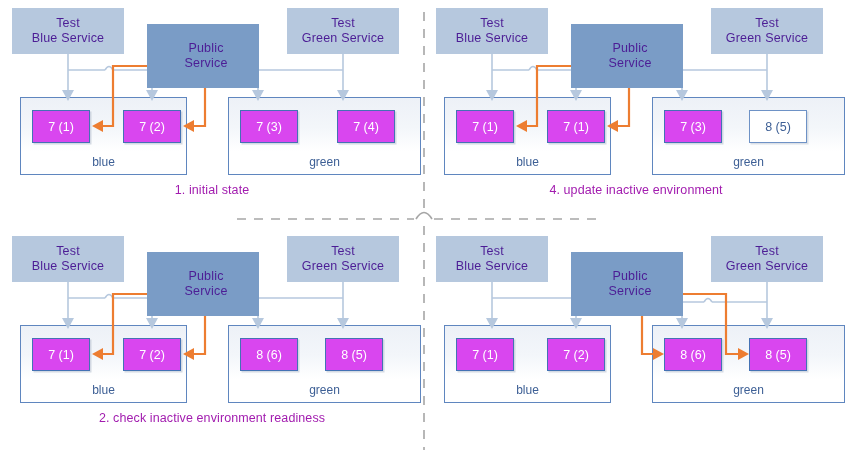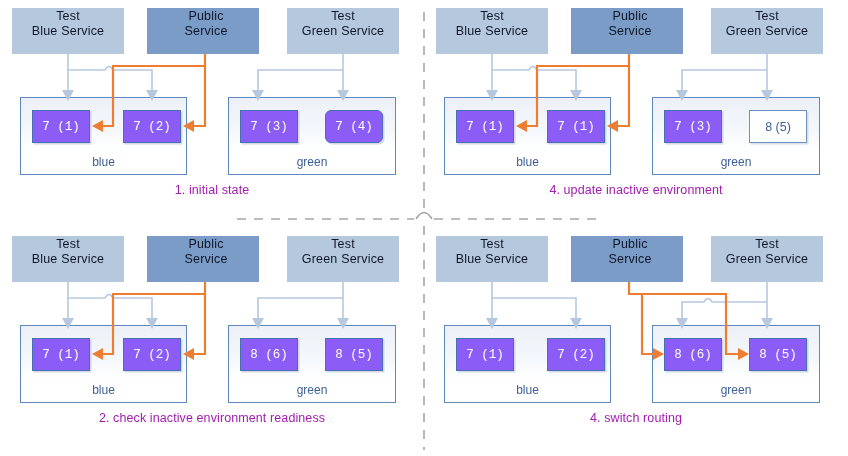--- a/index.html
+++ b/index.html
@@ -19,66 +19,65 @@
   #panel-2{left:424px;top:0;}
   #panel-3{left:0;top:228px;}
   #panel-4{left:424px;top:228px;}
 
   .panel-inner{position:absolute;left:0;top:0;width:424px;height:228px;}
 
   
   .svc{
     position:absolute;
     box-sizing:border-box;
-    display:flex;justify-content:center;
+    display:flex;align-items:center;justify-content:center;
     text-align:center;
-    color:#0f172a;
+    color:#4c1d95;
     font-size:12.5px;
     line-height:15px;
     letter-spacing:.2px;
     border:1px solid rgba(255,255,255,0);
     z-index:6;
   }
   .svc.test{background:#b6c8de;}
   .svc.public{background:#7a9cc6;}
   .svc-line{display:block;}
 
   .svc-test-blue{left:12px;top:8px;width:112px;height:46px;}
-  .svc-public{left:147px;top:8px;width:112px;height:46px;padding-left:6px;}
+  .svc-public{left:147px;top:24px;width:112px;height:64px;padding-left:6px;}
   .svc-test-green{left:287px;top:8px;width:112px;height:46px;}
 
   
   .env{
     position:absolute;
     box-sizing:border-box;
     border:1px solid #5f86bf;
     background:linear-gradient(180deg,#edf1f7 0%,#f3f6fa 38%,#ffffff 70%,#ffffff 100%);
     z-index:2;
   }
   .env-blue{left:20px;top:97px;width:167px;height:78px;}
-  .env-green{left:228px;top:97px;width:168px;height:78px;}
+  .env-green{left:228px;top:97px;width:193px;height:78px;}
   .env-label{
     position:absolute;left:0;right:0;bottom:5px;
     text-align:center;font-size:12px;color:#3d5f95;
   }
 
   
   .inst{
     position:absolute;
     box-sizing:border-box;
     width:58px;height:33px;
     display:flex;align-items:center;justify-content:center;
     font-size:12.5px;
     z-index:5;
   }
   .inst.filled{
-    background:#8b5cf6;color:#ffffff;
+    background:#d946ef;color:#ffffff;
     border:1px solid #4472b4;
     box-shadow:1.5px 1.5px 0 rgba(180,190,205,.55);
-    font-family:Liberation Mono, monospace;
   }
   .inst.hollow{
     background:#ffffff;color:#3d5f95;
     border:1px solid #6e92c6;
     box-shadow:1.5px 1.5px 0 rgba(180,190,205,.45);
   }
 
   
   .caption{
     position:absolute;
@@ -131,21 +130,21 @@
       <div class="env env-blue">
         <span class="env-label">blue</span>
       </div>
       <div class="env env-green">
         <span class="env-label">green</span>
       </div>
 
       <div class="inst filled" style="left:32px;top:110px;">7 (1)</div>
       <div class="inst filled" style="left:123px;top:110px;">7 (2)</div>
       <div class="inst filled" style="left:240px;top:110px;">7 (3)</div>
-      <div class="inst filled" style="left:325px;top:110px;border-radius:6px;">7 (4)</div>
+      <div class="inst filled" style="left:337px;top:110px;">7 (4)</div>
 
       <svg class="wires front" viewBox="0 0 424 228">
         <g fill="none" stroke="#ed7d31" stroke-width="2.2">
           <path d="M205,54 L205,66 L113,66 L113,126 L103,126"></path>
           <path d="M205,66 L205,126 L194,126"></path>
         </g>
         <g fill="#ed7d31">
           <polygon points="103,120 103,132 92,126"></polygon>
           <polygon points="194,120 194,132 183,126"></polygon>
         </g>
@@ -363,21 +362,20 @@
           <span class="svc-line">Service</span>
         </span>
       </div>
       <div class="svc test svc-test-green">
         <span>
           <span class="svc-line">Test</span>
           <span class="svc-line">Green Service</span>
         </span>
       </div>
 
-      <div class="caption caption-bottom">4. switch routing</div>
     </div>
   </div>
 
   <svg id="divider-layer" viewBox="0 0 848 456">
     <g stroke="#a6a6a6" stroke-width="1.6" fill="none" stroke-dasharray="9 8">
 
       <path d="M424,12 L424,212"></path>
       <path d="M424,226 L424,450"></path>
 
       <path d="M237,219 L414,219"></path>

